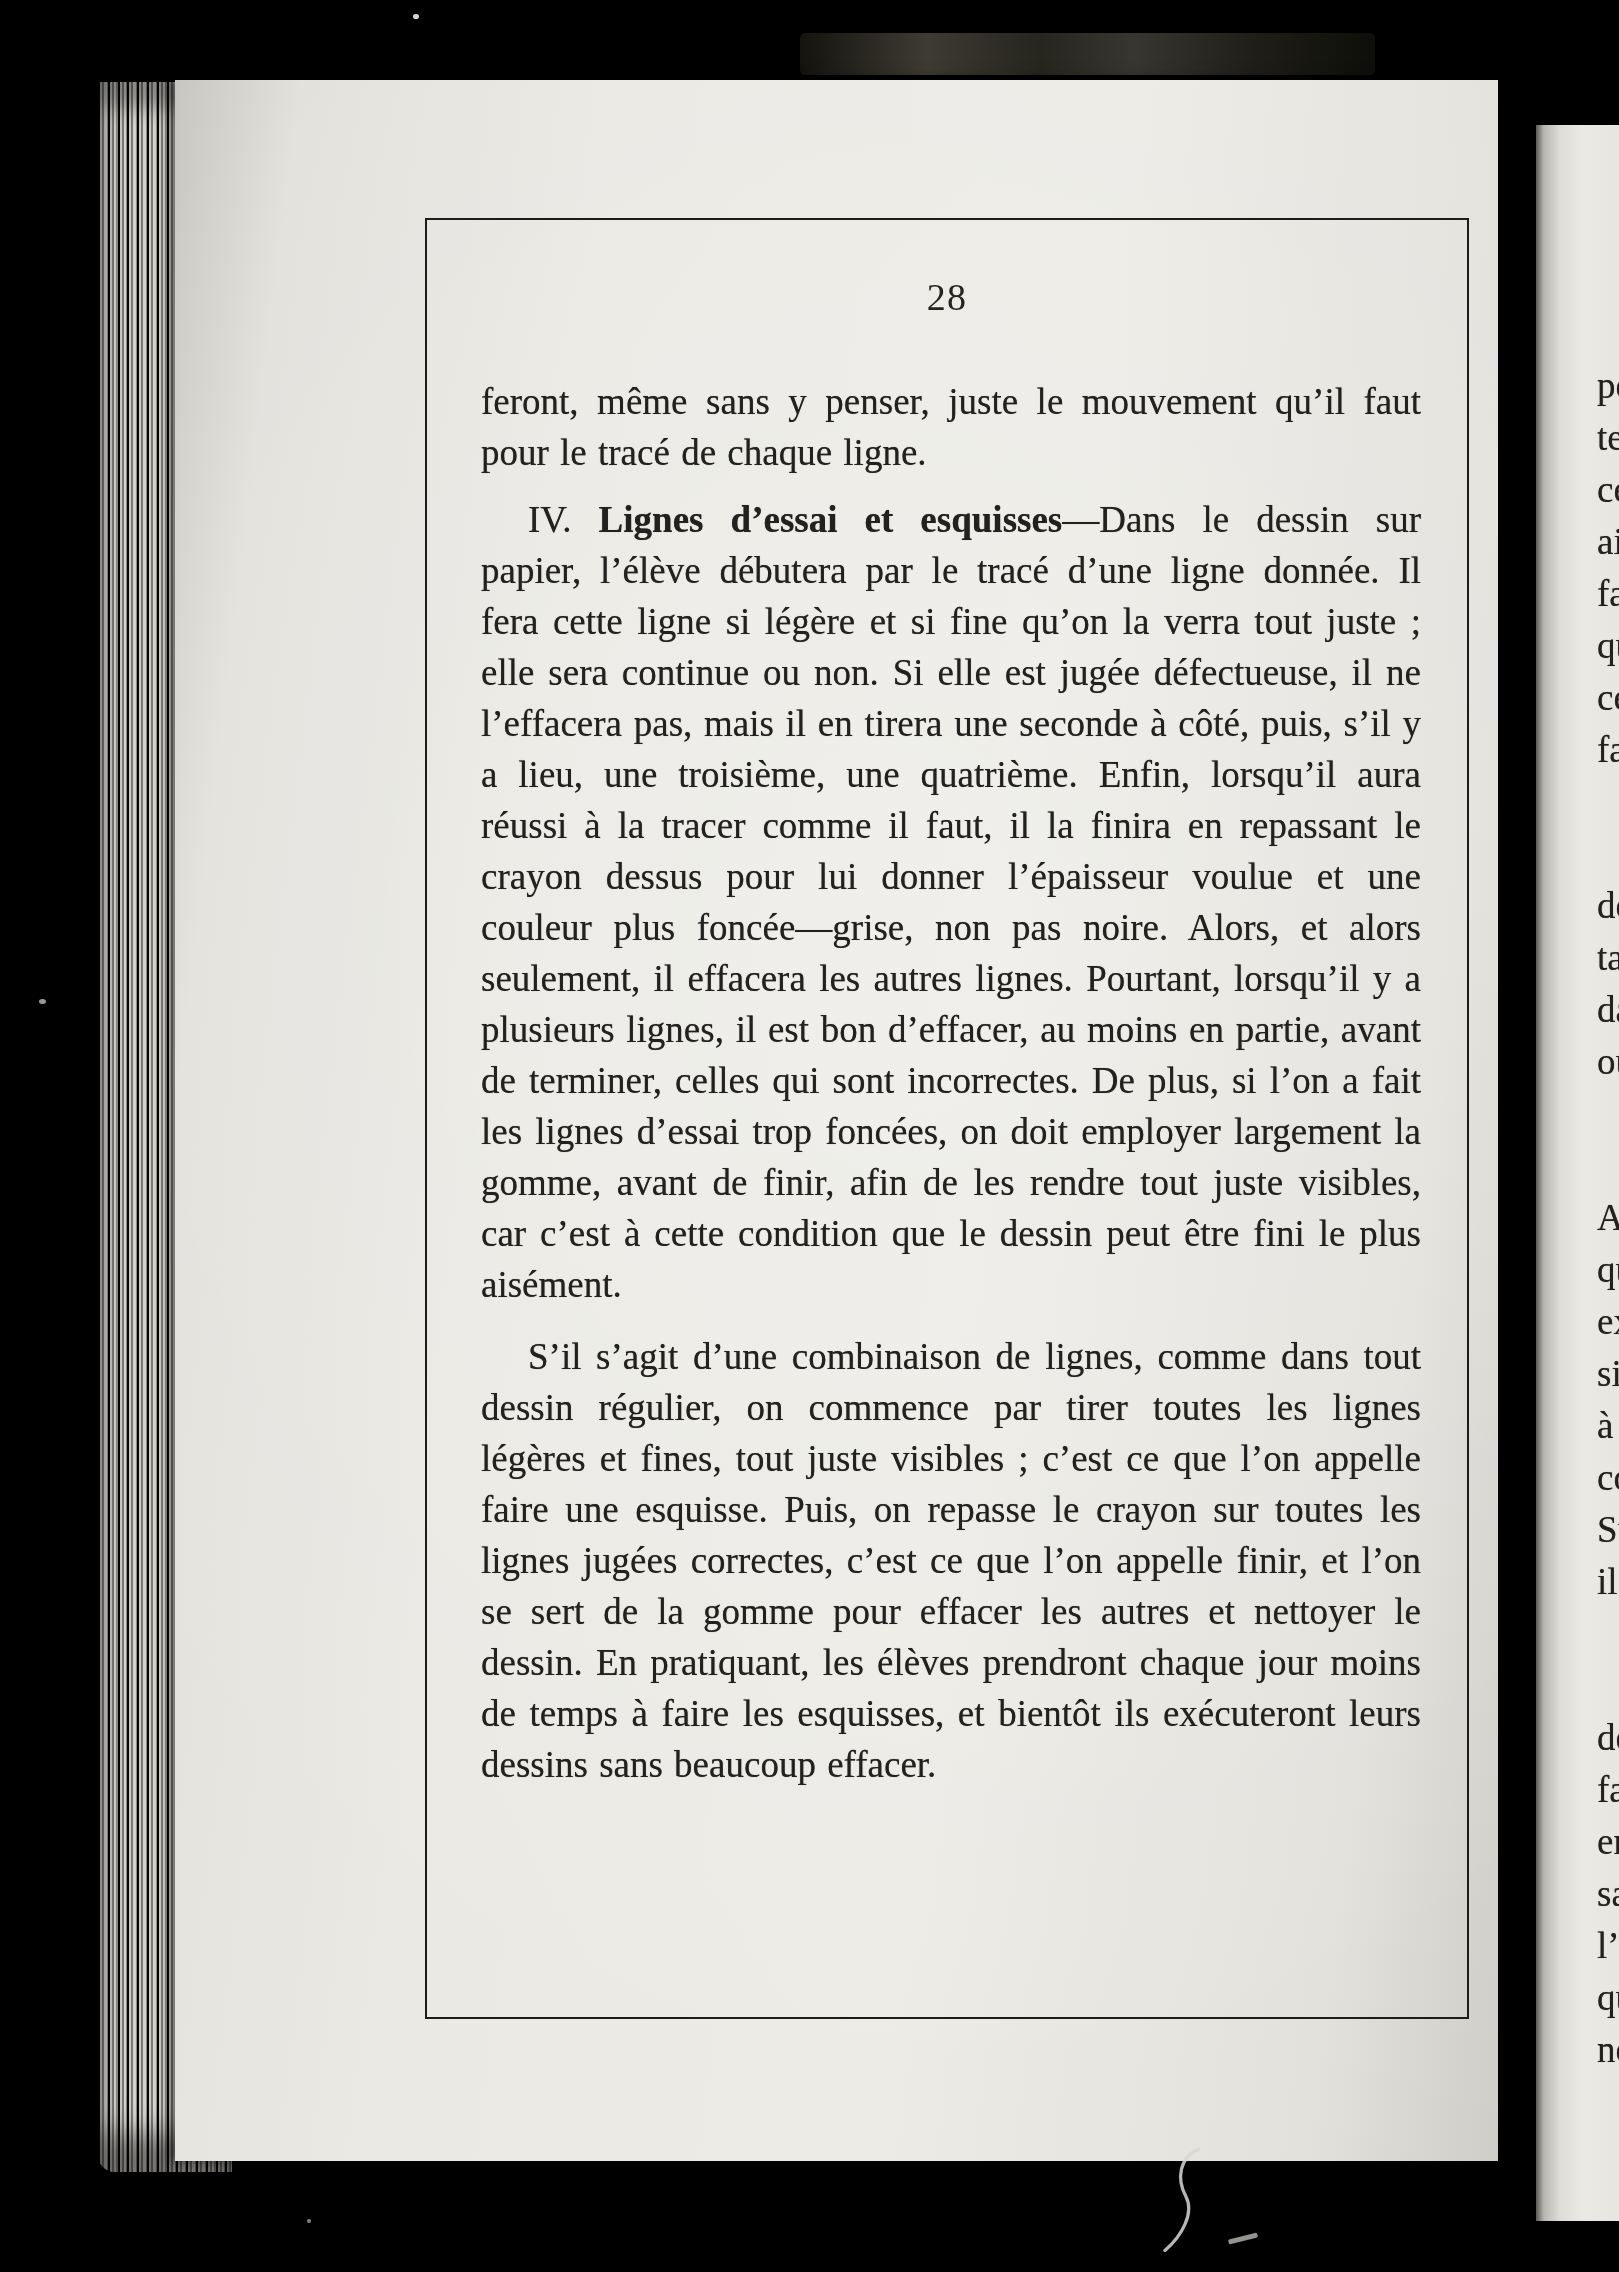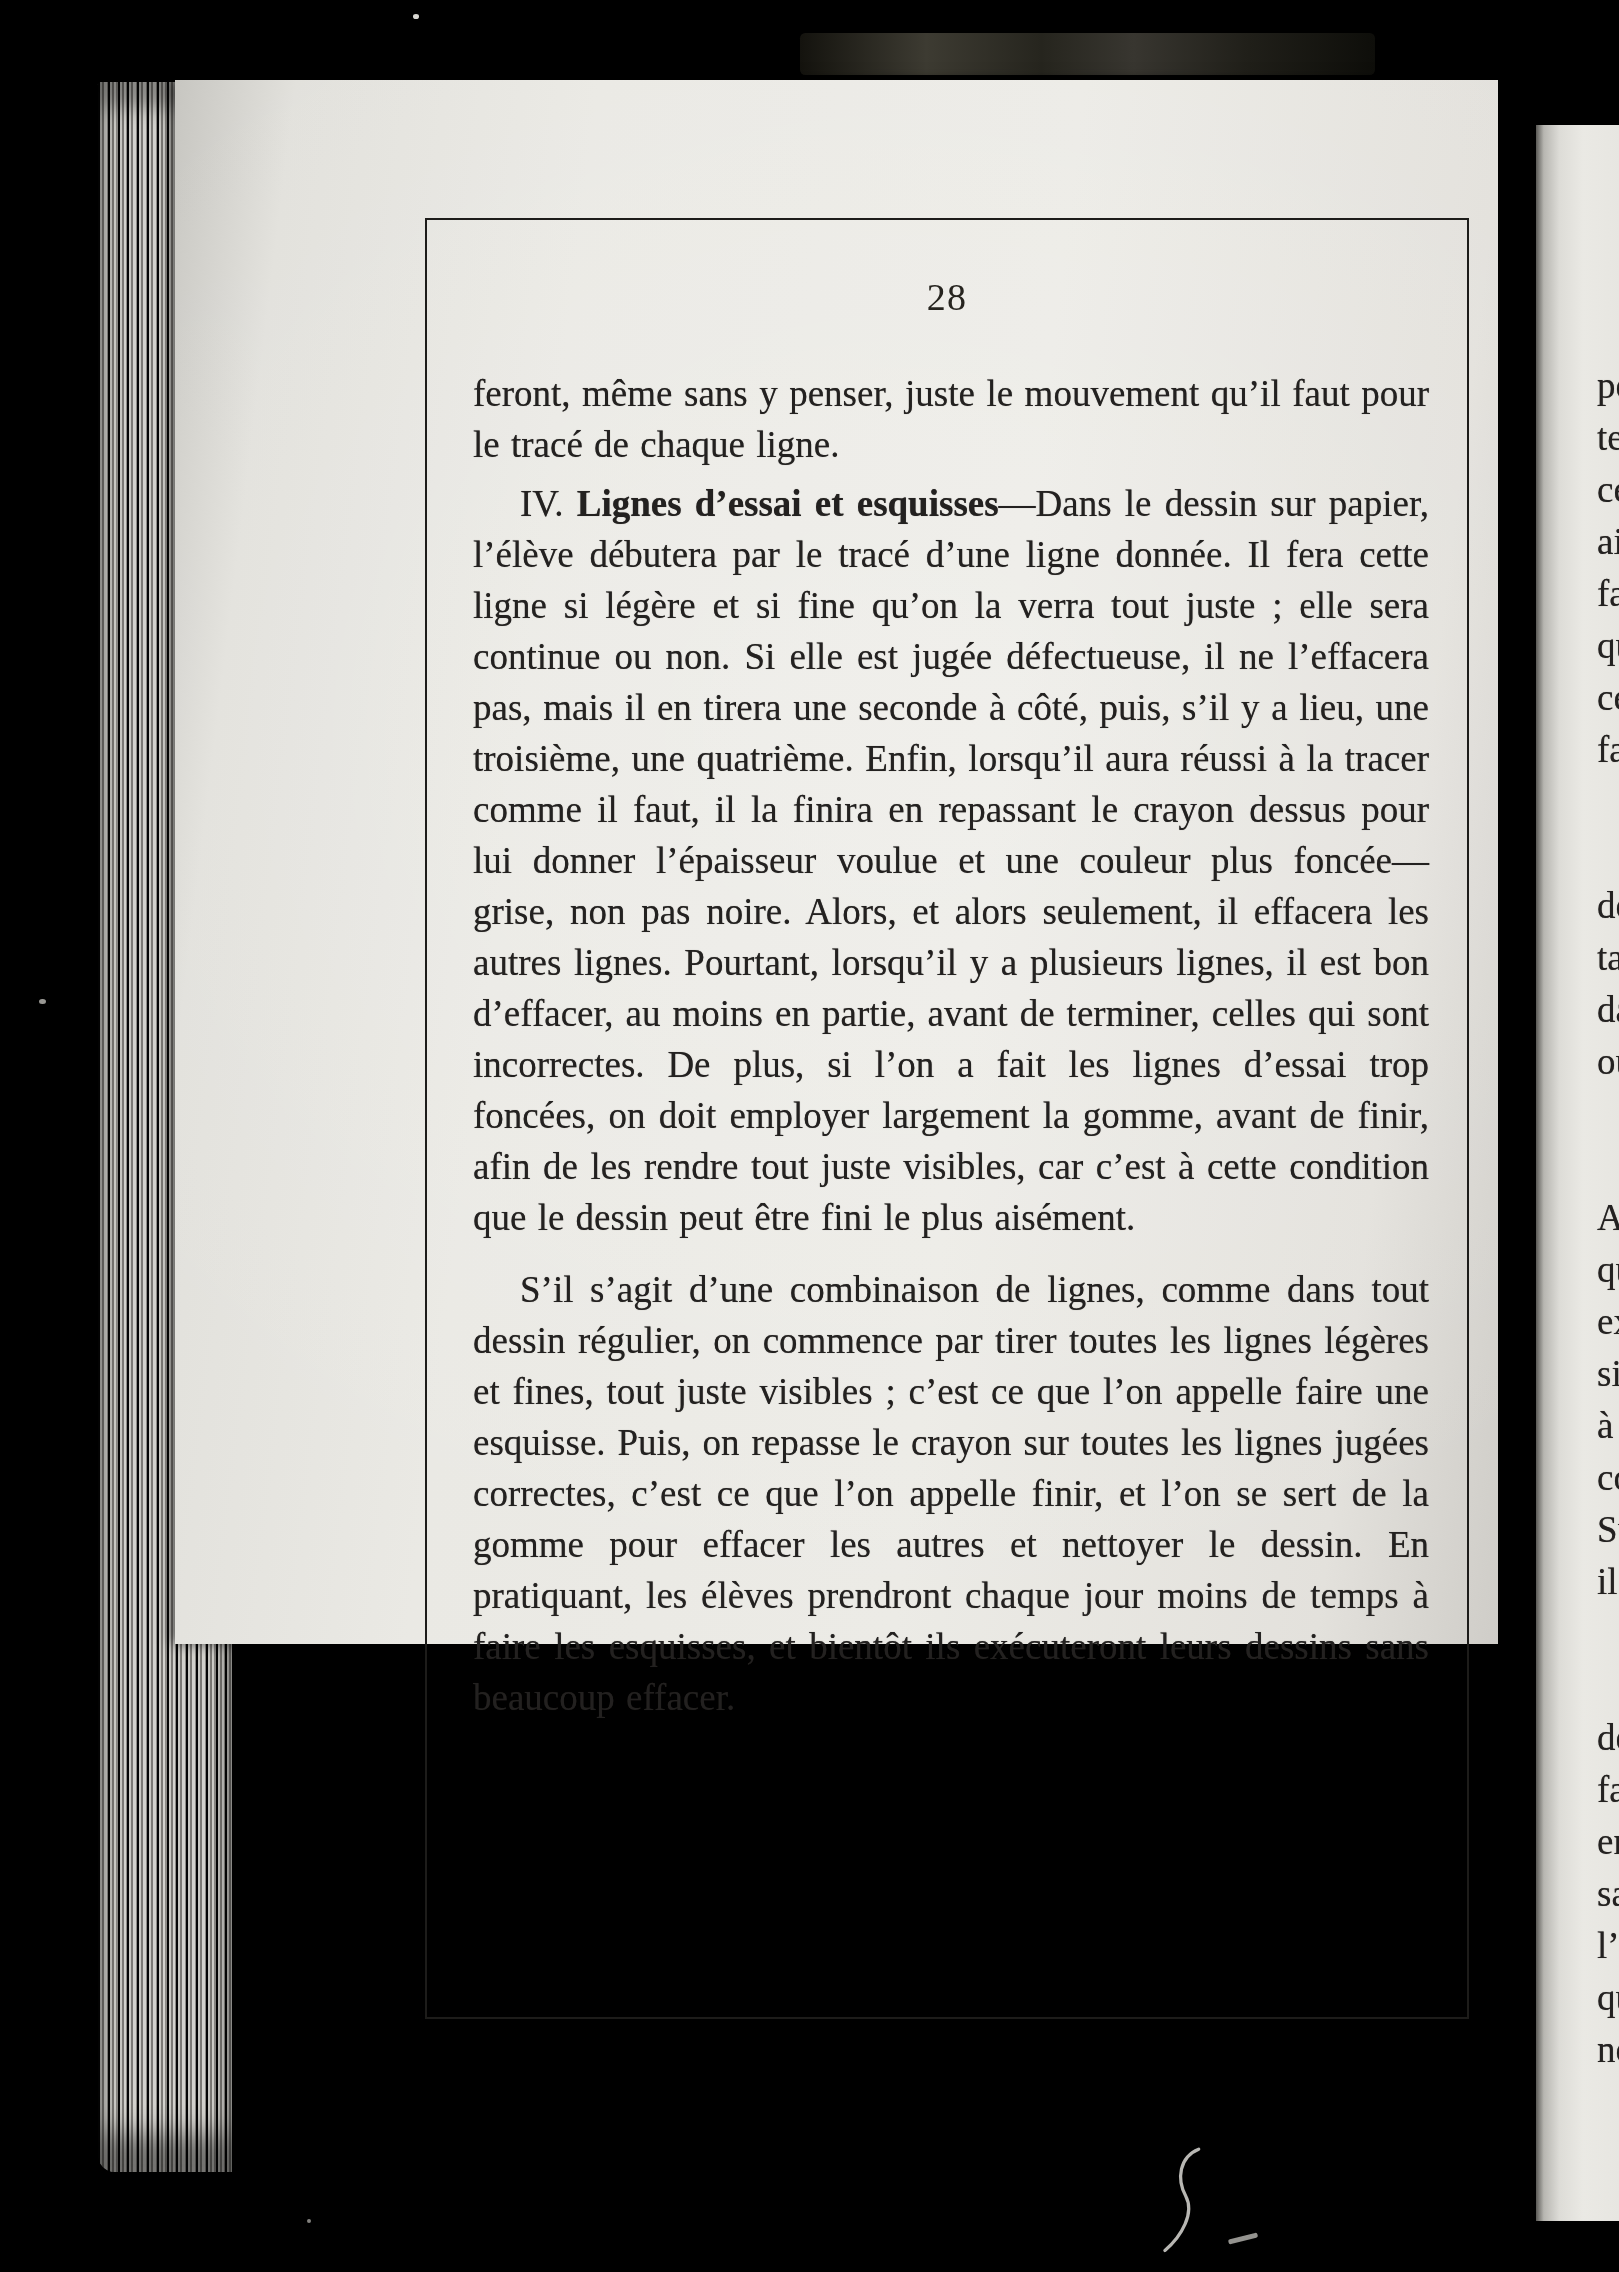--- a/index.html
+++ b/index.html
@@ -24,21 +24,21 @@
   .page-stack{
     position:absolute;left:98px;top:82px;width:134px;height:2090px;
     background:repeating-linear-gradient(to right,
       #060606 0 2px,#c9c8c3 2px 3.9px,#7b7975 3.9px 5.9px,#d3d2cd 5.9px 8.5px,#8d8b87 8.5px 9.8px);
     border-radius:2.6px 0 0 17px;
     box-shadow:inset 0 -39px 26px rgba(0,0,0,.45), inset 0 26px 19.6px rgba(0,0,0,.35);
   }
 
   
   .book-page{
-    position:absolute;left:175px;top:80px;width:1323px;height:1564px;
+    position:absolute;left:175px;top:80px;width:1323px;height:2081px;
     background:
       radial-gradient(120% 95% at 55% 42%, rgba(255,255,255,.22), rgba(0,0,0,0) 62%),
       linear-gradient(97deg,#c7c6c1 0%,#e2e1dc 8%,#eae9e4 28%,#ecebe6 60%,#e3e1dc 88%,#cfcdc8 100%);
     box-shadow:-3.9px 0 11.8px rgba(0,0,0,.6);
   }
 
   
   .text-frame{
     position:absolute;left:250px;top:138px;width:1044px;height:1801px;
     border:2.6px solid #1d1c1a;
@@ -50,21 +50,21 @@
     font-size:38px;color:#26241f;letter-spacing:1.3px;
   }
   .text-block{
     position:absolute;top:140px;left:38px;right:30px;
     font-size:37px;line-height:51px;
     color:#232120;
     text-align:justify;
     word-spacing:2px;
     text-shadow:0 0 0.7px rgba(35,32,28,.65);
   }
-  .para{margin:8px;}
+  .para{margin:16px;}
   .para.indent{text-indent:47px;}
   .mt-sm{margin-top:7.8px;}
   .mt-md{margin-top:21px;}
   .b{font-weight:bold;}
   .i{}
 
   
   .next-page{
     position:absolute;left:1536px;top:125px;width:84px;height:2096px;
     background:linear-gradient(90deg,#5a5955 0px,#b7b6b1 7.8px,#dddcd7 23.5px,#eae9e4 47px,#e7e6e1 84px);

